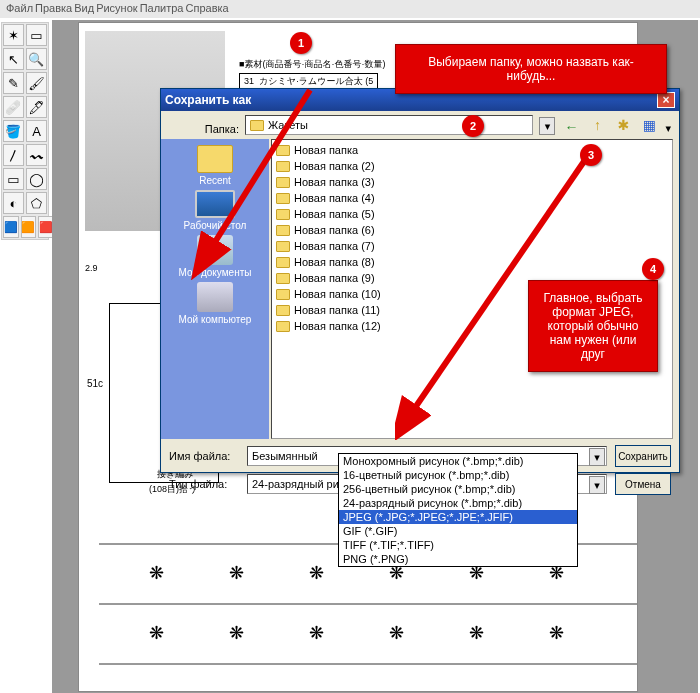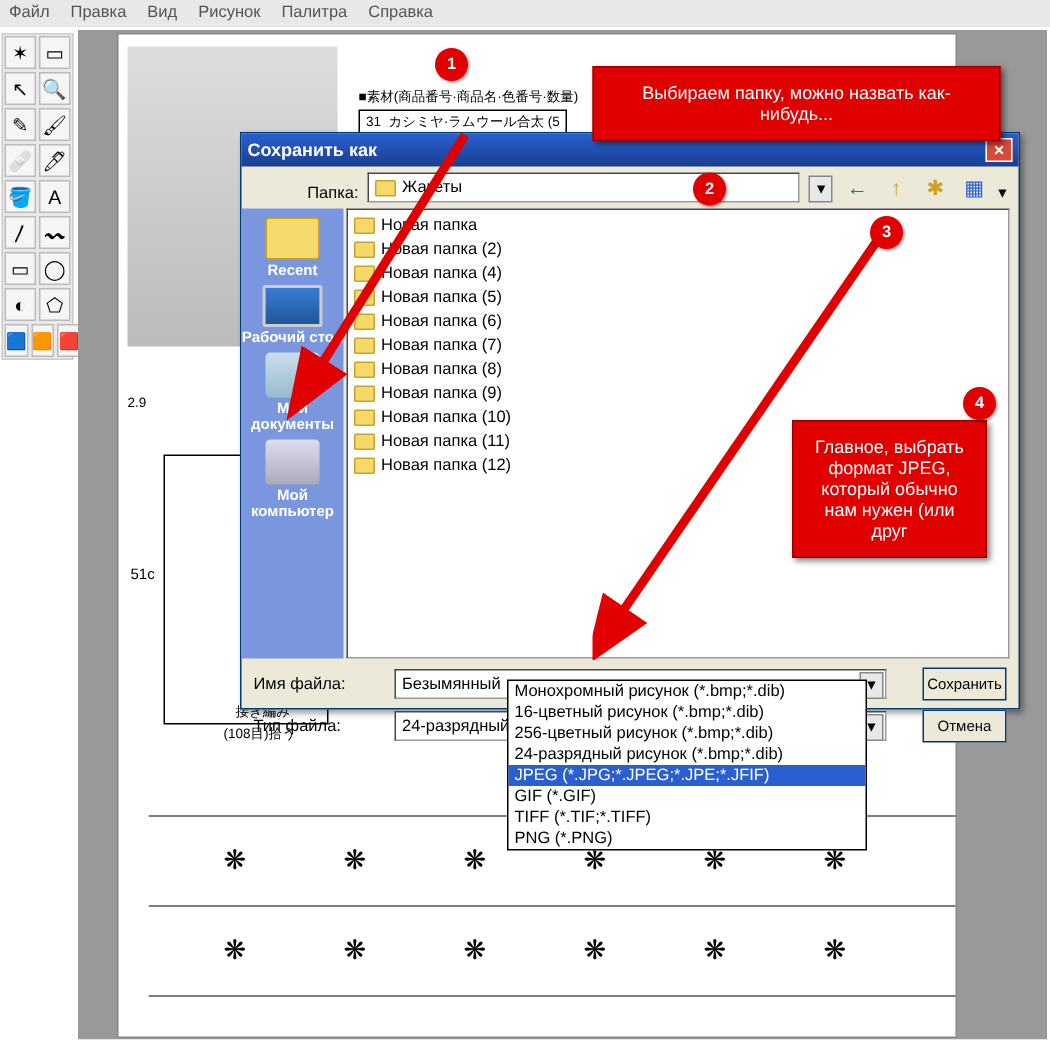--- a/index.html
+++ b/index.html
@@ -1,17 +1,17 @@
 <!DOCTYPE html>
 <html><head>
 <meta charset="utf-8">
 <style>
   * { box-sizing: border-box; margin: 0; padding: 0; }
   body { font-family: Tahoma, Arial, sans-serif; font-size: 11px; background: #fff; width: 700px; height: 693px; overflow: hidden; position: relative; }
-  .menubar { background: #e8e8e8; height: 18px; display: flex; gap: 14px; padding: 2px 6px; color: #555; }
+  .menubar { background: #e8e8e8; height: 18px; display: flex; gap: 2px; padding: 2px 6px; color: #555; }
   .menubar span { cursor: default; }
   .toolbox { position: absolute; left: 1px; top: 22px; width: 48px; background: #e8e8e8; border: 1px solid #ccc; }
   .toolrow { display: flex; }
   .toolbtn { width: 22px; height: 22px; border: 1px solid #bbb; background: #f5f5f5; margin: 1px; display: flex; align-items: center; justify-content: center; font-size: 13px; }
   .content-bg { position: absolute; left: 52px; top: 20px; right: 2px; bottom: 0; background: #999; }
   .doc { position: absolute; left: 78px; top: 22px; width: 560px; height: 670px; background: #fff; border: 1px solid #888; overflow: hidden; }
   .photo { position: absolute; left: 6px; top: 8px; width: 140px; height: 200px; background: linear-gradient(#ddd, #bbb); }
   .jptext { position: absolute; left: 160px; top: 35px; font-size: 9px; }
   .jpbox { position: absolute; left: 160px; top: 50px; border: 1px solid #000; padding: 1px 4px; font-size: 9px; }
   .pattern { position: absolute; left: 20px; top: 490px; width: 560px; height: 180px; font-size: 10px; color: #333; }
@@ -19,30 +19,30 @@
   .titlebar { background: linear-gradient(#2a5fd0, #1a3f90); color: #fff; height: 22px; display: flex; align-items: center; padding: 0 4px; font-weight: bold; font-size: 12px; }
   .titlebar .spacer { flex: 1; }
   .closebtn { width: 18px; height: 16px; background: #d84a38; color: #fff; text-align: center; line-height: 14px; font-weight: bold; border: 1px solid #fff; }
   .toolbar { height: 28px; display: flex; align-items: flex-end; padding: 4px 8px; gap: 6px; }
   .lbl { width: 70px; text-align: right; }
   .folder-combo { flex: 1; height: 20px; background: #fff; border: 1px inset #999; display: flex; align-items: center; padding: 0 4px; gap: 4px; }
   .folder-icon-sm { width: 14px; height: 11px; background: #f6d96b; border: 1px solid #c9a227; border-radius: 1px; }
   .dropbtn { width: 16px; height: 18px; background: #e8e8e8; border: 1px solid #888; text-align: center; line-height: 16px; }
   .tbicon { width: 20px; height: 20px; display: flex; align-items: center; justify-content: center; font-size: 14px; }
   .body-area { display: flex; height: 300px; }
-  .places { width: 68px; background: #7a96df; display: flex; flex-direction: column; align-items: center; padding-top: 6px; gap: 4px; color: #fff; font-size: 10px; text-align: center; font-weight: bold; }
+  .places { width: 108px; background: #7a96df; display: flex; flex-direction: column; align-items: center; padding-top: 6px; gap: 4px; color: #fff; font-size: 10px; text-align: center; }
   .place { display: flex; flex-direction: column; align-items: center; gap: 2px; }
   .place-icon { width: 36px; height: 30px; background: #fff; border-radius: 3px; }
   .place-folder { width: 36px; height: 28px; background: #f6d96b; border: 1px solid #c9a227; border-radius: 2px; }
   .place-desktop { width: 40px; height: 28px; background: linear-gradient(#3a7bd5,#1e5799); border: 2px solid #ccc; border-radius: 2px; }
   .filelist { flex: 1; background: #fff; border: 1px inset #999; margin: 0 6px 0 2px; overflow: auto; padding: 2px; }
   .fileitem { display: flex; align-items: center; gap: 4px; height: 16px; padding: 0 2px; }
   .folder-icon { width: 14px; height: 11px; background: #f6d96b; border: 1px solid #c9a227; border-radius: 1px; }
   .bottom-area { padding: 6px 8px; }
-  .form-row { display: flex; align-items: center; gap: 24px; margin-bottom: 6px; }
+  .form-row { display: flex; align-items: center; gap: 8px; margin-bottom: 6px; }
   .form-lbl { width: 70px; text-align: left; }
   .combo { flex: 1; height: 20px; background: #fff; border: 1px inset #999; display: flex; align-items: center; padding: 0 4px; position: relative; }
   .combo .dropbtn { position: absolute; right: 1px; top: 1px; }
   .btn { width: 56px; height: 22px; background: #ece9d8; border: 1px solid #003c74; font-size: 10px; }
   .dropdown-list { position: absolute; left: 338px; top: 453px; width: 240px; background: #fff; border: 1px solid #000; z-index: 20; }
   .dropdown-list div { padding: 1px 4px; height: 14px; line-height: 13px; }
   .dropdown-list .sel { background: #2a5fd0; color: #fff; }
   .callout { position: absolute; background: #e00000; color: #fff; padding: 10px 12px; font-size: 12px; text-align: center; border: 1px solid #900; box-shadow: 2px 2px 4px rgba(0,0,0,0.5); z-index: 30; }
   .badge { position: absolute; width: 22px; height: 22px; background: #e00000; color: #fff; border-radius: 50%; display: flex; align-items: center; justify-content: center; font-weight: bold; box-shadow: 1px 1px 2px rgba(0,0,0,0.4); z-index: 31; }
   svg.arrow { position: absolute; z-index: 25; pointer-events: none; }
@@ -183,20 +183,24 @@
         <div class="fileitem">
           <span class="folder-icon"></span>
           <span>Новая папка</span>
         </div>
         <div class="fileitem">
           <span class="folder-icon"></span>
           <span>Новая папка (2)</span>
         </div>
         <div class="fileitem">
           <span class="folder-icon"></span>
+          <span>Новая папка (3)</span>
+        </div>
+        <div class="fileitem">
+          <span class="folder-icon"></span>
           <span>Новая папка (4)</span>
         </div>
         <div class="fileitem">
           <span class="folder-icon"></span>
           <span>Новая папка (5)</span>
         </div>
         <div class="fileitem">
           <span class="folder-icon"></span>
           <span>Новая папка (6)</span>
         </div>

